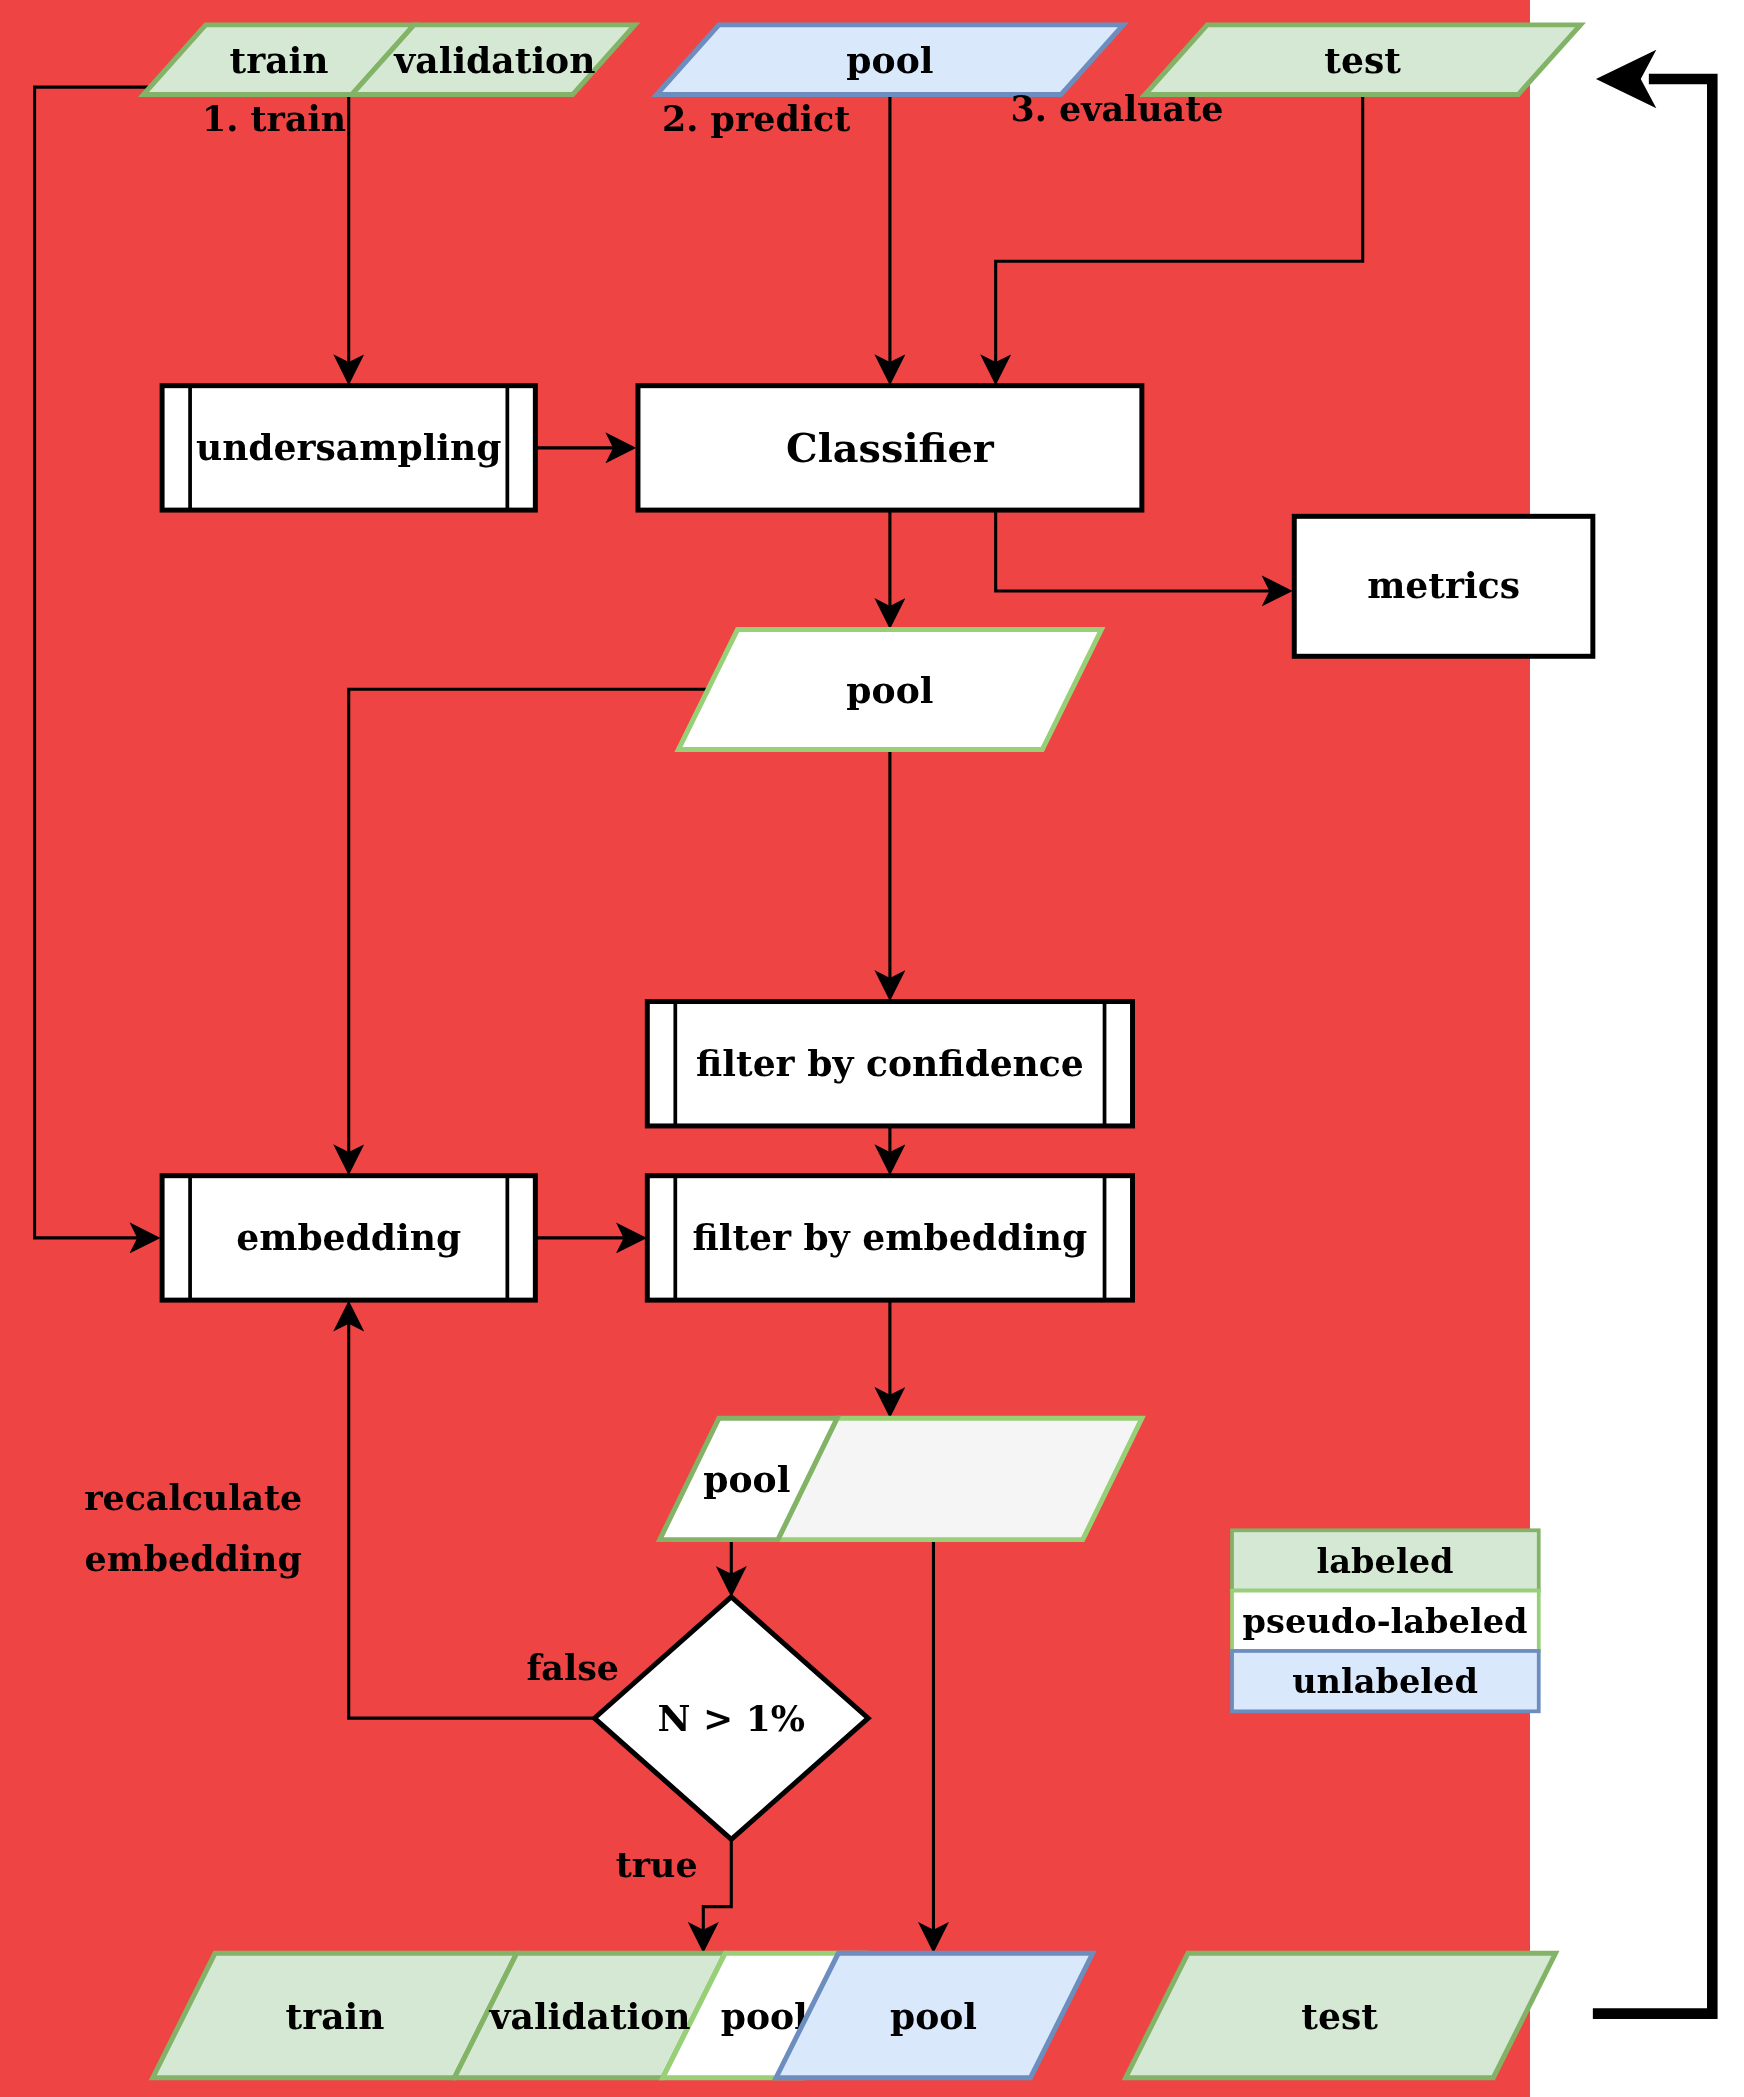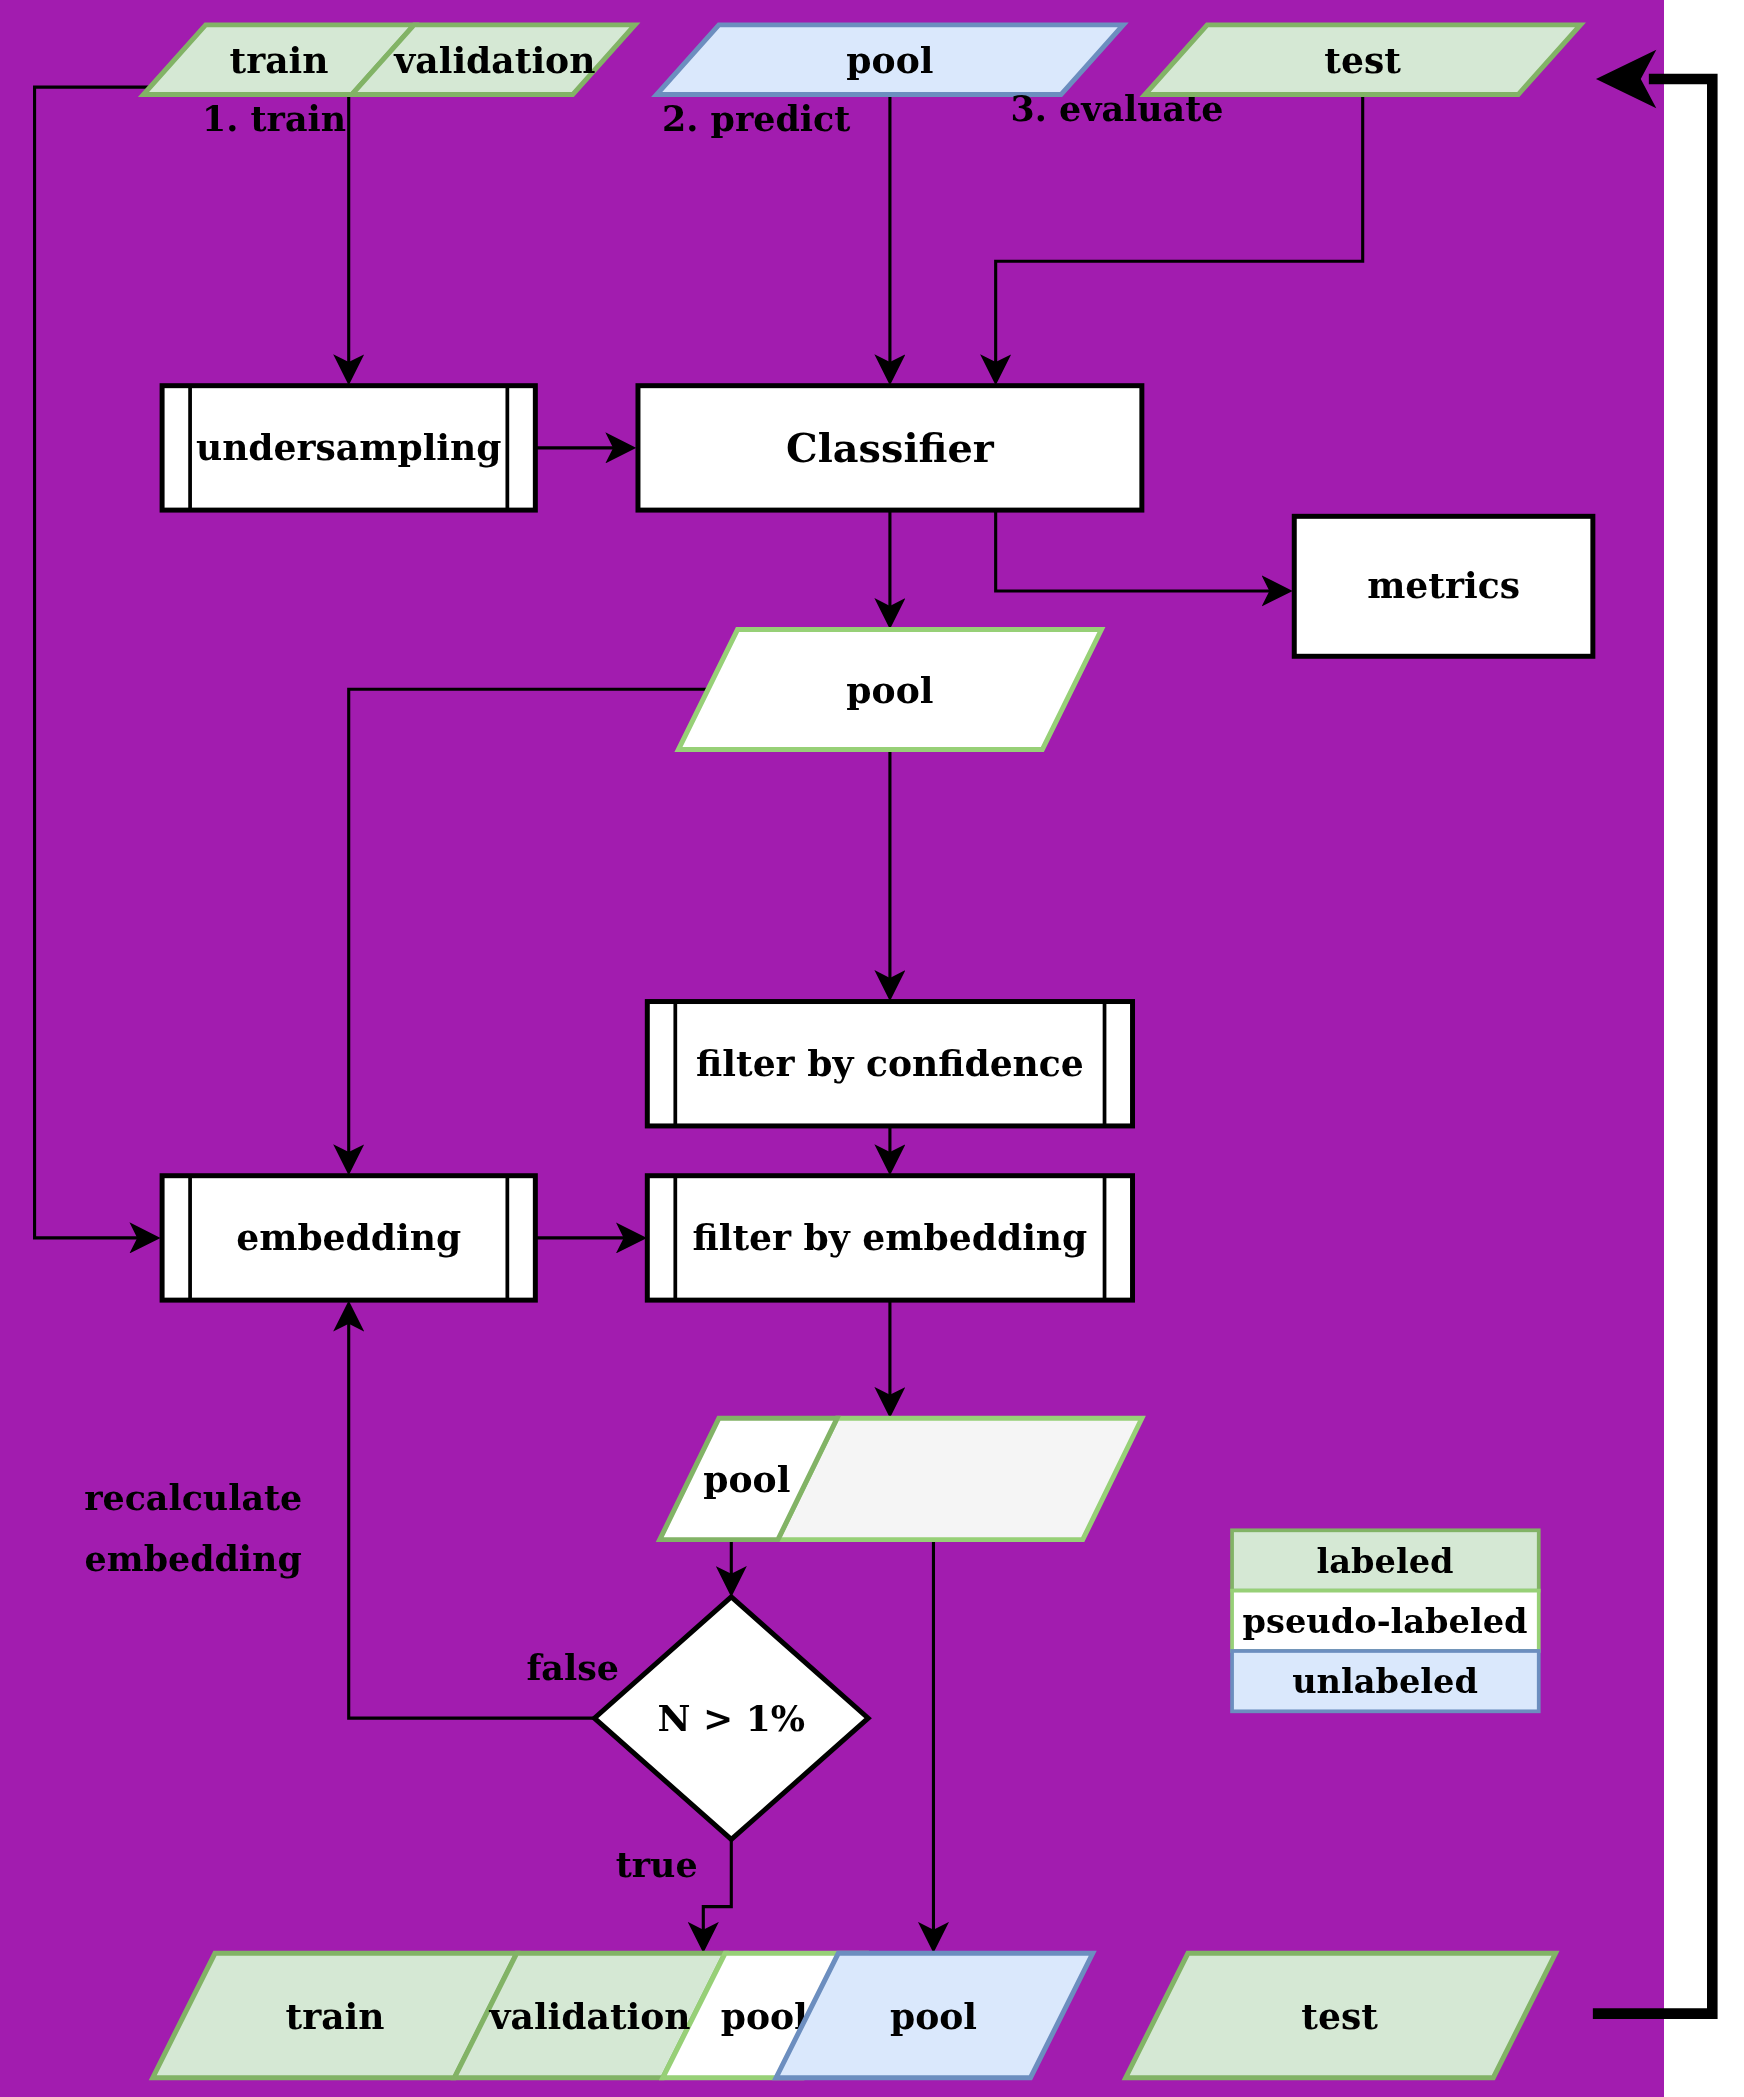--- a/index.html
+++ b/index.html
@@ -1,16 +1,16 @@
 <!DOCTYPE html>
 <html style="font-size:10px"><head>
 <meta charset="utf-8">
 <style>
   html,body{margin:0;padding:0;background:#ffffff;}
-  .stage{width:1664px;height:2097px;position:relative;background:#a21caf;}
+  .stage{width:1530px;height:2097px;position:relative;background:#ef4444;}
   svg{display:block;}
   text{font-family:"DejaVu Serif","Liberation Serif",serif;font-weight:bold;fill:#000;}
   .node-label{font-size:58px;text-anchor:middle;}
   .big-label{font-size:64px;text-anchor:middle;}
   .edge-label{font-size:56px;text-anchor:middle;}
   .legend-label{font-size:54px;text-anchor:middle;}
   .flowline{fill:none;stroke:#000;stroke-width:5;}
   .thickline{fill:none;stroke:#000;stroke-width:17;stroke-linejoin:miter;}
   .boxline{fill:#fff;stroke:#000;stroke-width:8;}
   .innerbar{stroke:#000;stroke-width:6;}

